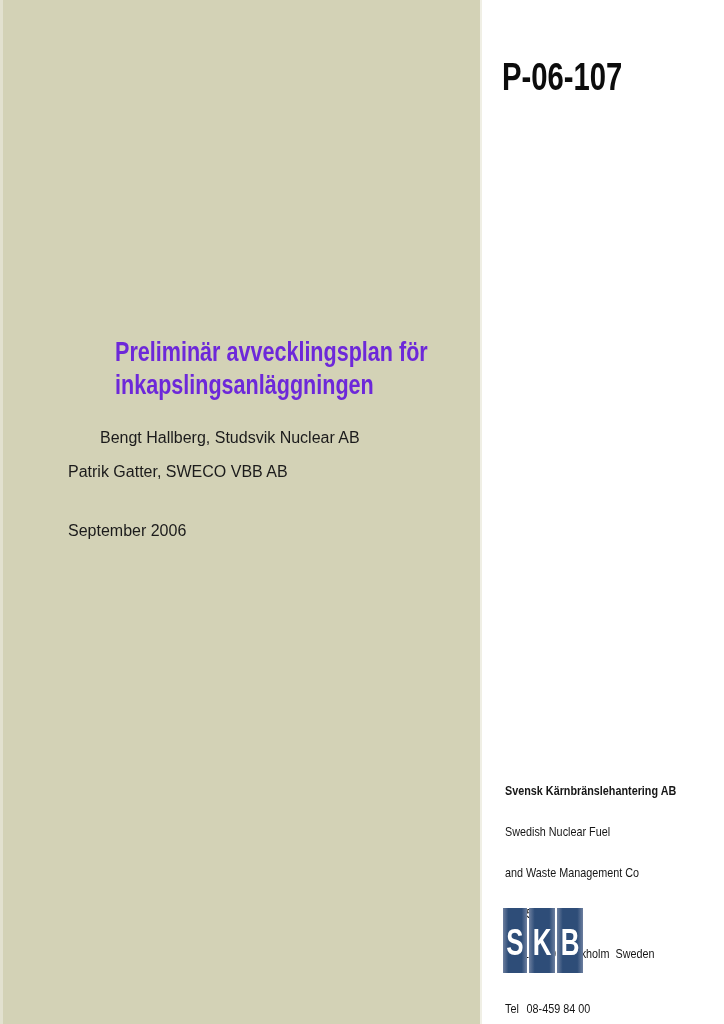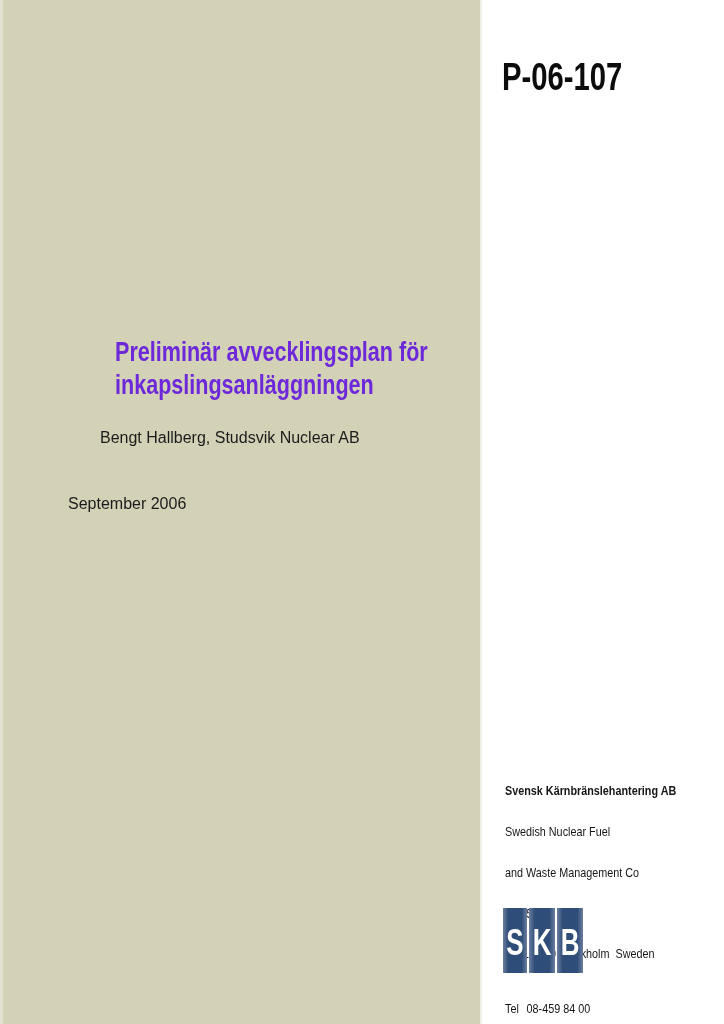--- a/index.html
+++ b/index.html
@@ -65,21 +65,21 @@
   }
   .byline {
     position: absolute;
     left: 68px;
     font-size: 16px;
     color: #1b1b1b;
     white-space: nowrap;
   }
   .author-1 { top: 429px; margin-left: 32px; }
   .author-2 { top: 463px; }
-  .pub-date { top: 495px; }
+  .pub-date { top: 522px; }
   .address-block {
     position: absolute;
     left: 505px;
     top: 757px;
     font-size: 13.5px;
     line-height: 13.6px;
     color: #161616;
     white-space: pre;
     transform: scaleX(0.8);
     transform-origin: 0 0;
@@ -132,20 +132,21 @@
   <div class="beige-panel"></div>
 
   <div class="report-number">P-06-107</div>
 
   <div class="title-block">
     <div class="title-line">Preliminär avvecklingsplan för</div>
     <div class="title-line">inkapslingsanläggningen</div>
   </div>
 
   <div class="byline author-1">Bengt Hallberg, Studsvik Nuclear AB</div>
+  <div class="byline author-2">Patrik Gatter, SWECO VBB AB</div>
   <div class="byline pub-date">September 2006</div>
 
   <div class="address-block">
     <div class="addr-company">Svensk Kärnbränslehantering AB</div>
     <div class="addr-line">Swedish Nuclear Fuel</div>
     <div class="addr-line">and Waste Management Co</div>
     <div class="addr-line">Box 5864</div>
     <div class="addr-line">SE-102 40 Stockholm  Sweden</div>
 
     <div class="contact-row">

